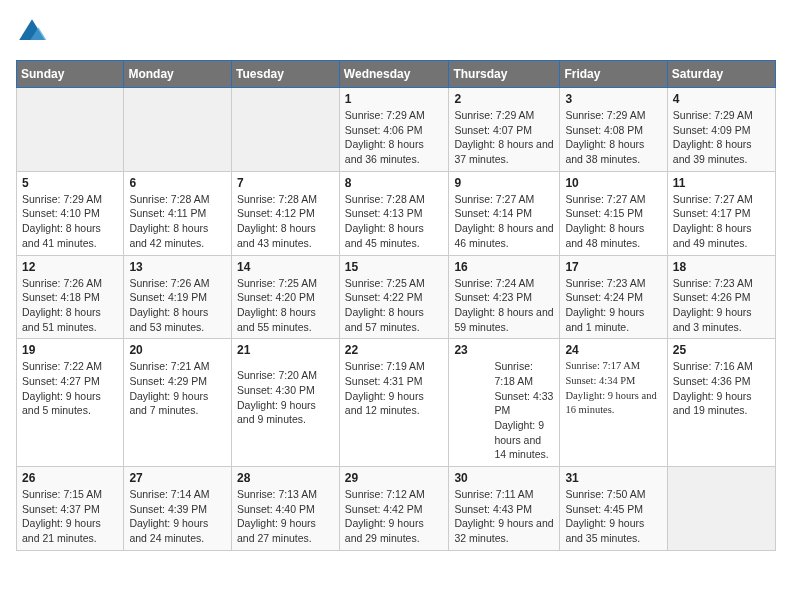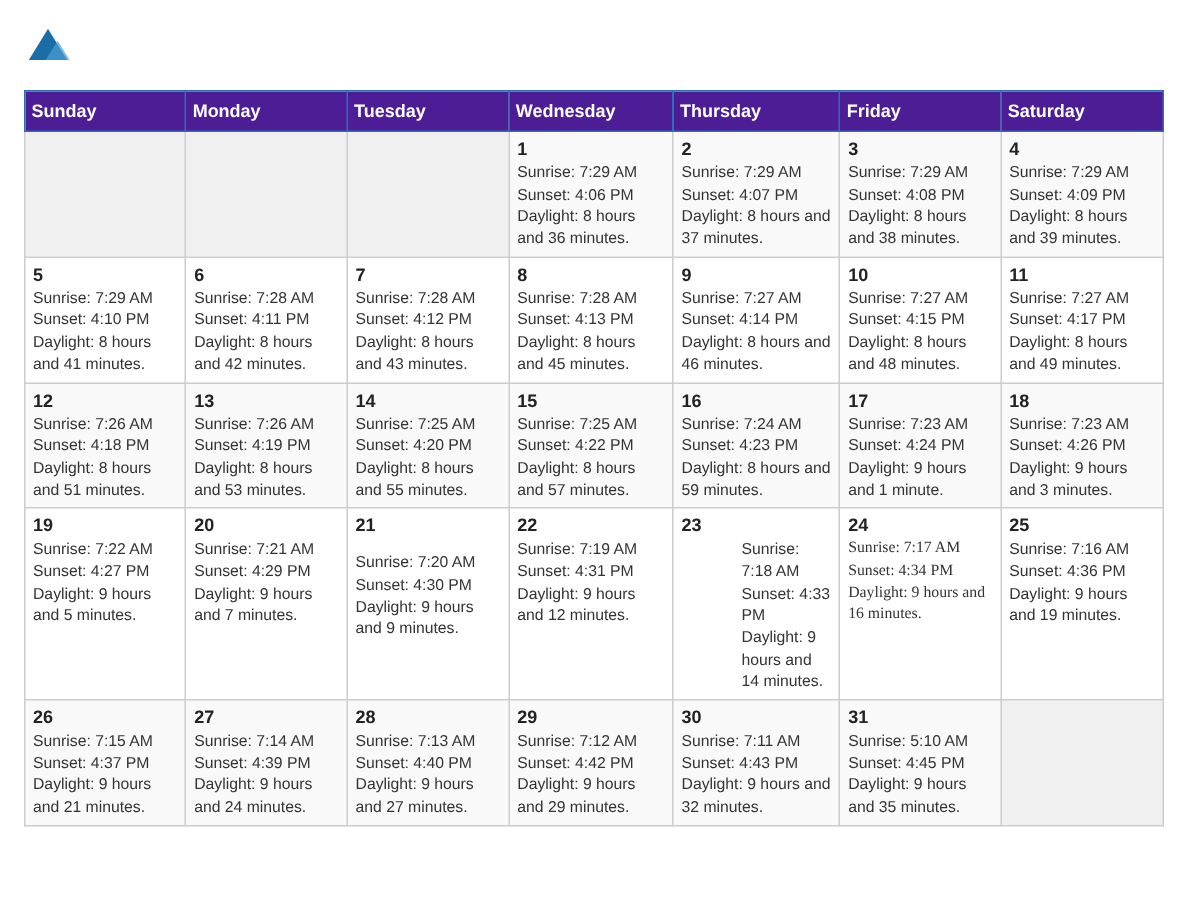--- a/index.html
+++ b/index.html
@@ -51,21 +51,21 @@
     .location {
       font-size: 15px;
       color: #555;
     }
     .calendar {
       width: 100%;
       border-collapse: collapse;
       font-size: 11px;
     }
     .calendar thead th {
-      background-color: #4c1d95;
+      background-color: #737373;
       color: #fff;
       padding: 6px 4px;
       text-align: left;
       font-size: 12px;
       font-weight: bold;
       border: 1px solid #2a6ebb;
     }
     .calendar tbody td {
       vertical-align: top;
       padding: 4px 5px;
@@ -312,20 +312,20 @@
 Daylight: 9 hours and 29 minutes.</div>
         </td>
         <td>
           <div class="day-number">30</div>
           <div class="day-info" style="white-space: pre-line;">Sunrise: 7:11 AM
 Sunset: 4:43 PM
 Daylight: 9 hours and 32 minutes.</div>
         </td>
         <td>
           <div class="day-number">31</div>
-          <div class="day-info" style="white-space: pre-line;">Sunrise: 5:10 AM
+          <div class="day-info" style="white-space: pre-line;">Sunrise: 7:50 AM
 Sunset: 4:45 PM
 Daylight: 9 hours and 35 minutes.</div>
         </td>
         <td class="empty-cell"></td>
       </tr>
     </tbody>
 </table>
 
 </body></html>

